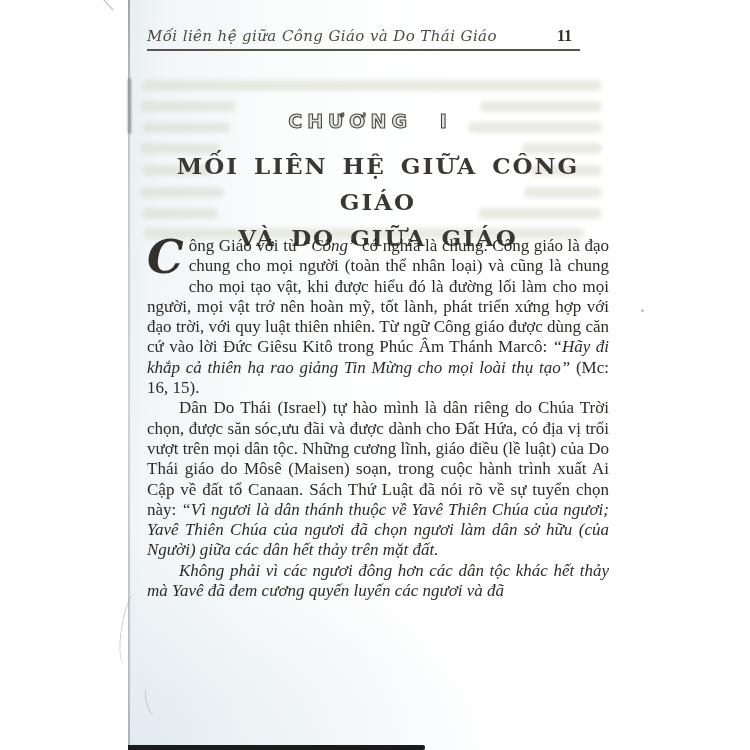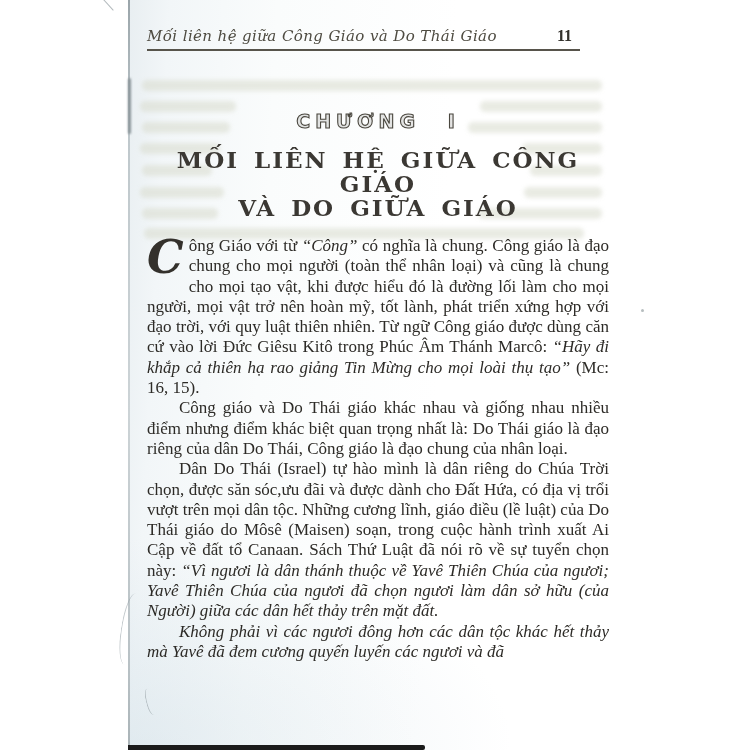--- a/index.html
+++ b/index.html
@@ -68,35 +68,35 @@
     font-family: "DejaVu Serif", serif;
     font-style: italic; font-size: 15px; color: #4e4b41; letter-spacing: 0.4px;
   }
   .page-number {
     font-family: "Liberation Serif", serif;
     font-weight: bold; font-size: 16px; color: #33312c; padding-right: 8px;
   }
 
   
   .chapter {
-    position: absolute; left: 19px; top: 110px; width: 462px;
+    position: absolute; left: 11px; top: 110px; width: 462px;
     text-align: center;
     font-family: "DejaVu Sans", sans-serif;
     font-weight: 700; font-size: 19px;
     letter-spacing: 5px; word-spacing: 16px;
     color: rgba(72,69,61,0.14);
     -webkit-text-stroke: 1.1px #4a473f;
   }
 
   
   .title {
     position: absolute; left: 19px; top: 148px; width: 462px;
     text-align: center;
     font-family: "DejaVu Serif", serif;
-    font-weight: 700; font-size: 23px; line-height: 24px;
+    font-weight: 700; font-size: 23px; line-height: 36px;
     letter-spacing: 2px; word-spacing: 5px;
     color: #3b3833;
   }
 
   
   .bodytext {
     position: absolute; left: 19px; top: 236px; width: 462px;
     font-family: "Liberation Serif", serif;
     font-size: 17px; line-height: 20.3px;
     color: #2d2b27;
@@ -148,21 +148,20 @@
 
     <div class="chapter">CHƯƠNG I</div>
 
     <div class="title">
       <span>MỐI LIÊN HỆ GIỮA CÔNG GIÁO</span><br>
       <span>VÀ DO GIỮA GIÁO</span>
     </div>
 
     <div class="bodytext">
       <p><span class="dropcap">C</span><span>ông Giáo với từ </span><i>“Công”</i><span> có nghĩa là chung. Công giáo là đạo chung cho mọi người (toàn thể nhân loại) và cũng là chung cho mọi tạo vật, khi được hiểu đó là đường lối làm cho mọi người, mọi vật trở nên hoàn mỹ, tốt lành, phát triển xứng hợp với đạo trời, với quy luật thiên nhiên. Từ ngữ Công giáo được dùng căn cứ vào lời Đức Giêsu Kitô trong Phúc Âm Thánh Marcô: </span><i>“Hãy đi khắp cả thiên hạ rao giảng Tin Mừng cho mọi loài thụ tạo”</i><span> (Mc: 16, 15).</span></p>
-      <p class="indent"><span>Công giáo và Do Thái giáo khác nhau và giống nhau nhiều điểm nhưng điểm khác biệt quan trọng nhất là: Do Thái giáo là đạo riêng của dân Do Thái, Công giáo là đạo chung của nhân loại.</span></p>
       <p class="indent"><span>Dân Do Thái (Israel) tự hào mình là dân riêng do Chúa Trời chọn, được săn sóc,ưu đãi và được dành cho Đất Hứa, có địa vị trổi vượt trên mọi dân tộc. Những cương lĩnh, giáo điều (lề luật) của Do Thái giáo do Môsê (Maisen) soạn, trong cuộc hành trình xuất Ai Cập về đất tổ Canaan. Sách Thứ Luật đã nói rõ về sự tuyển chọn này: </span><i>“Vì ngươi là dân thánh thuộc về Yavê Thiên Chúa của ngươi; Yavê Thiên Chúa của ngươi đã chọn ngươi làm dân sở hữu (của Người) giữa các dân hết thảy trên mặt đất.</i></p>
       <p class="indent"><i>Không phải vì các ngươi đông hơn các dân tộc khác hết thảy mà Yavê đã đem cương quyến luyến các ngươi và đã</i></p>
     </div>
 
     <div class="crease-a"></div>
     <div class="crease-b"></div>
     <div class="speck"></div>
     <div class="bottom-strip"></div>
   </div>
 

